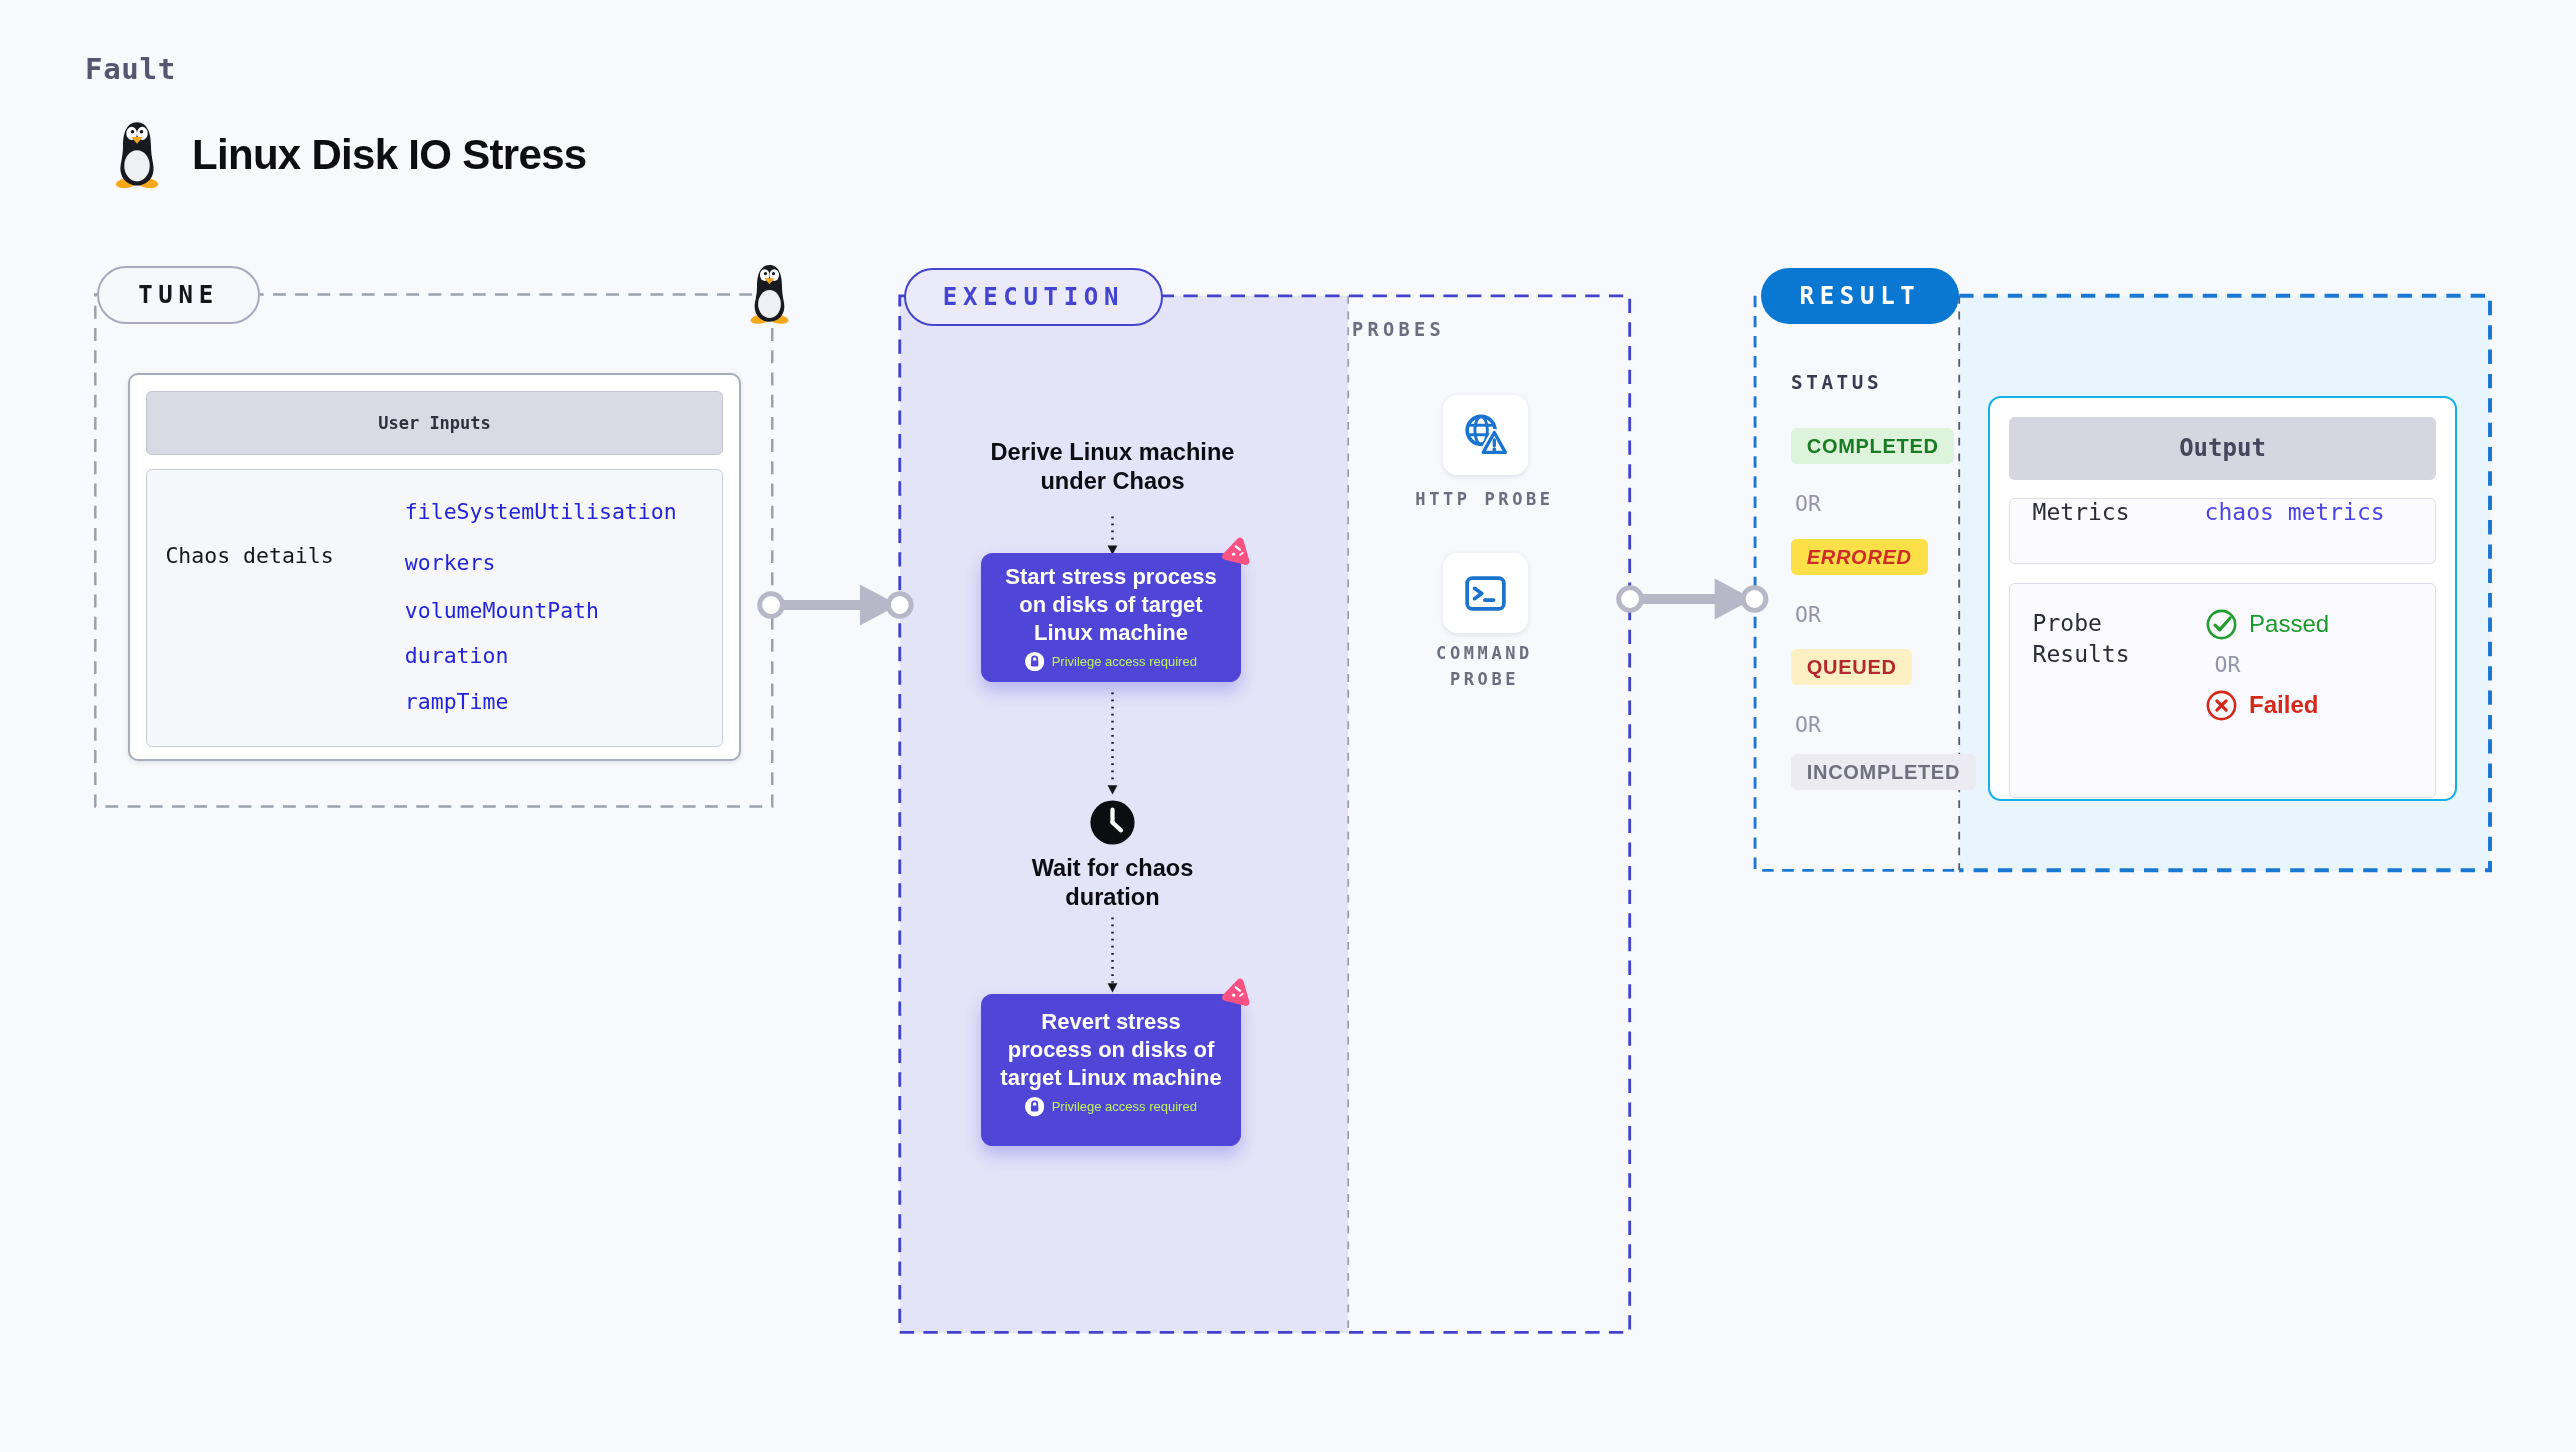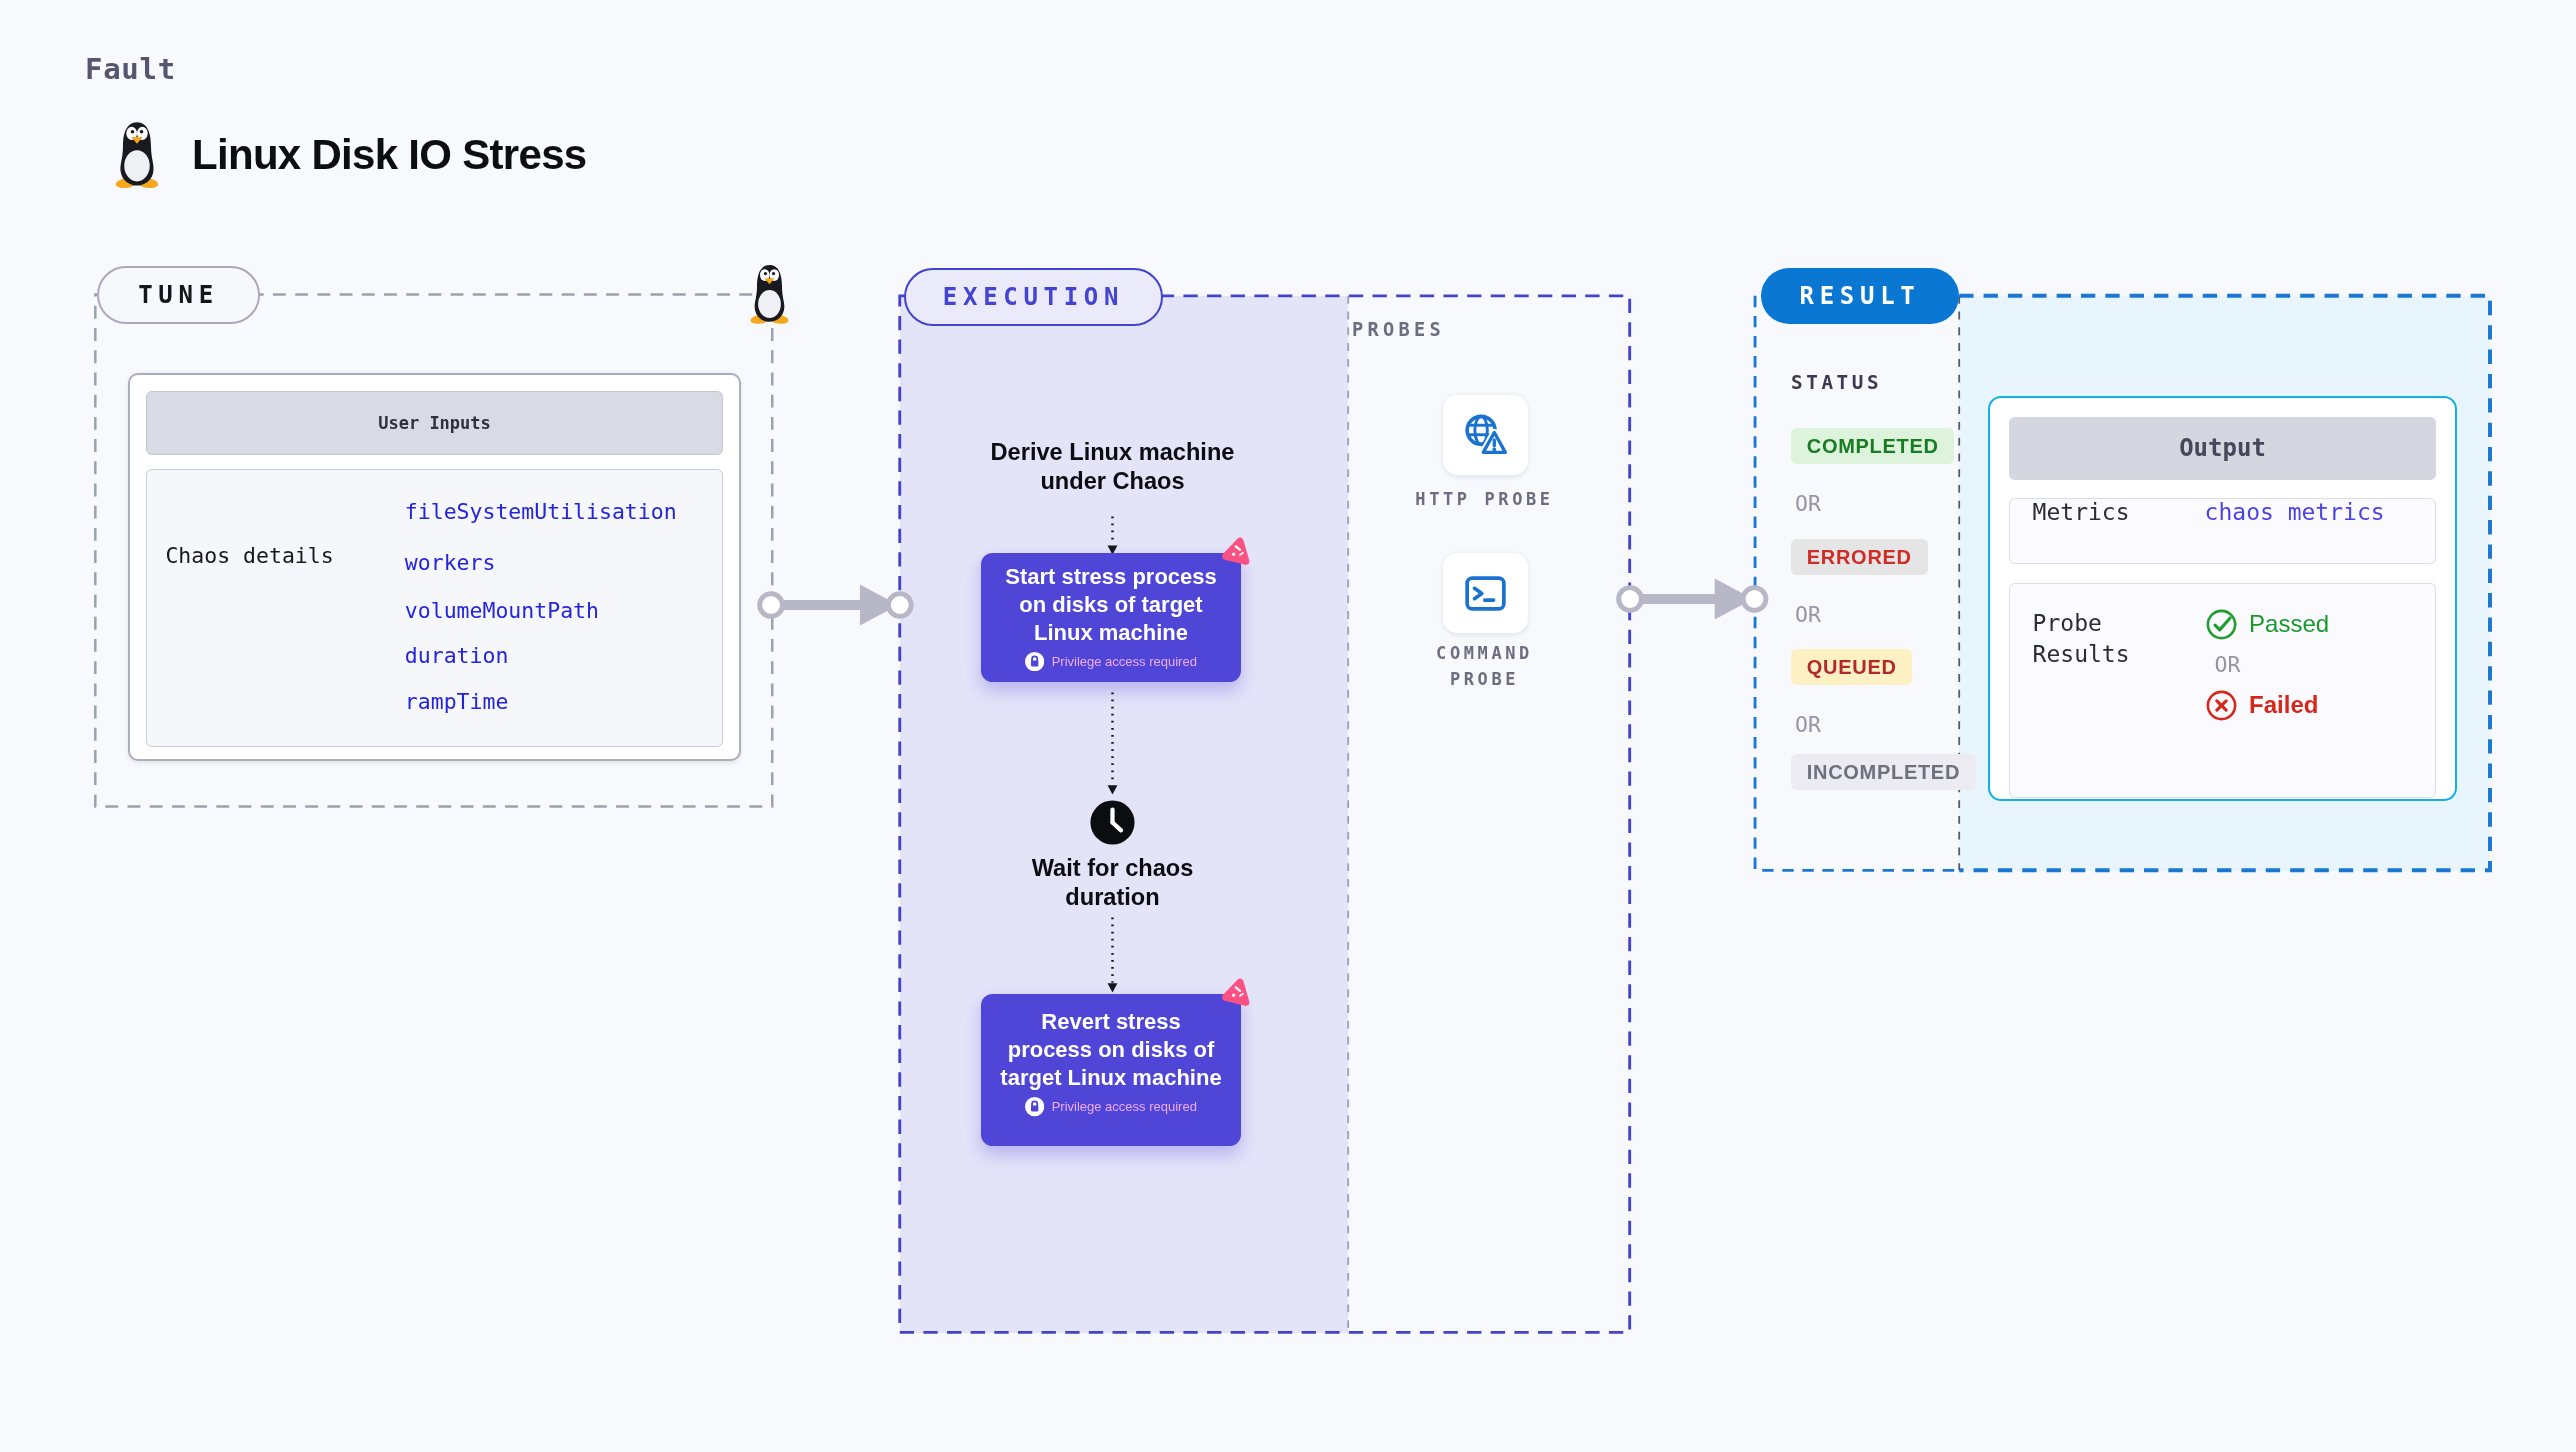--- a/index.html
+++ b/index.html
@@ -39,41 +39,41 @@
   
   .flow-text{z-index:3;text-align:center;font-size:23.6px;line-height:29px;font-weight:bold;color:#0c0c12;}
   .derive-text{left:969px;top:438px;width:287px;}
   .wait-text{left:969px;top:854px;width:287px;}
   .chaos-step{width:260px;background:#4f46d8;border-radius:11.5px;z-index:3;color:#fff;text-align:center;
               box-shadow:0 8.6px 17px rgba(79,70,216,.30);box-sizing:border-box;}
   .start-step{left:981px;top:553px;height:129px;padding-top:10px;}
   .revert-step{left:981px;top:994px;height:152px;padding-top:14.3px;}
   .chaos-step .line{font-size:22px;line-height:28px;font-weight:bold;}
   .priv-row{display:flex;align-items:center;justify-content:center;margin-top:5px;gap:7.2px;}
-  .priv-row .txt{font-size:13px;font-weight:500;color:#f0abfc;}
+  .priv-row .txt{font-size:13px;font-weight:500;color:#bef264;}
   .pink-icon{width:31.5px;height:31.5px;z-index:4;}
   .clock-wrap{left:1089px;top:799px;z-index:3;}
 
   
   .probes-label{left:1352px;top:319px;font-size:18.6px;font-weight:bold;letter-spacing:4.3px;color:#6a6e7e;z-index:3;}
   .probe-card{width:85px;height:80px;background:#fff;border-radius:14.3px;z-index:3;display:flex;align-items:center;justify-content:center;
               box-shadow:0 1.4px 5.7px rgba(30,30,60,.10);}
   .http-card{left:1443px;top:395px;}
   .cmd-card{left:1443px;top:553px;}
   .probe-label{z-index:3;font-size:17px;font-weight:bold;letter-spacing:3.6px;color:#6a6e7e;text-align:center;white-space:nowrap;}
   .http-label{left:1370px;top:489px;width:229px;}
   .cmd-label1{left:1370px;top:643px;width:229px;}
   .cmd-label2{left:1370px;top:669px;width:229px;}
 
   
   .status-label{left:1791px;top:371px;font-size:19.3px;font-weight:bold;letter-spacing:3.6px;color:#3a3a50;z-index:3;}
   .status-badge{z-index:3;display:inline-flex;align-items:center;height:36px;padding:0 15.8px;border-radius:5.7px;
                 font-size:20px;font-weight:bold;letter-spacing:0.7px;}
   .st-completed{left:1791px;top:428px;background:#ddf3dc;color:#187c22;}
-  .st-errored{left:1791px;top:539px;background:#e5e5e5;color:#cf2b27;}
+  .st-errored{left:1791px;top:539px;background:#fde047;color:#cf2b27;font-style:italic;}
   .st-queued{left:1791px;top:649px;background:#fdf1c4;color:#b3282c;}
   .st-incompleted{left:1791px;top:754px;background:#ebebf1;color:#6f6f7e;}
   .or-label{font-size:21.5px;color:#9595a8;z-index:3;}
   .or-1{left:1795px;top:491px;} .or-2{left:1795px;top:602px;} .or-3{left:1795px;top:712px;}
 
   
   .output-card{left:1988px;top:396px;width:469px;height:405px;background:#fff;border:2.9px solid #12b0e6;border-radius:13px;
                z-index:3;padding:18.6px;box-sizing:border-box;}
   .output-header{height:63px;background:#d5d6e0;border-radius:5.7px;display:flex;align-items:center;justify-content:center;
                  font-size:24px;font-weight:600;color:#47475c;}

